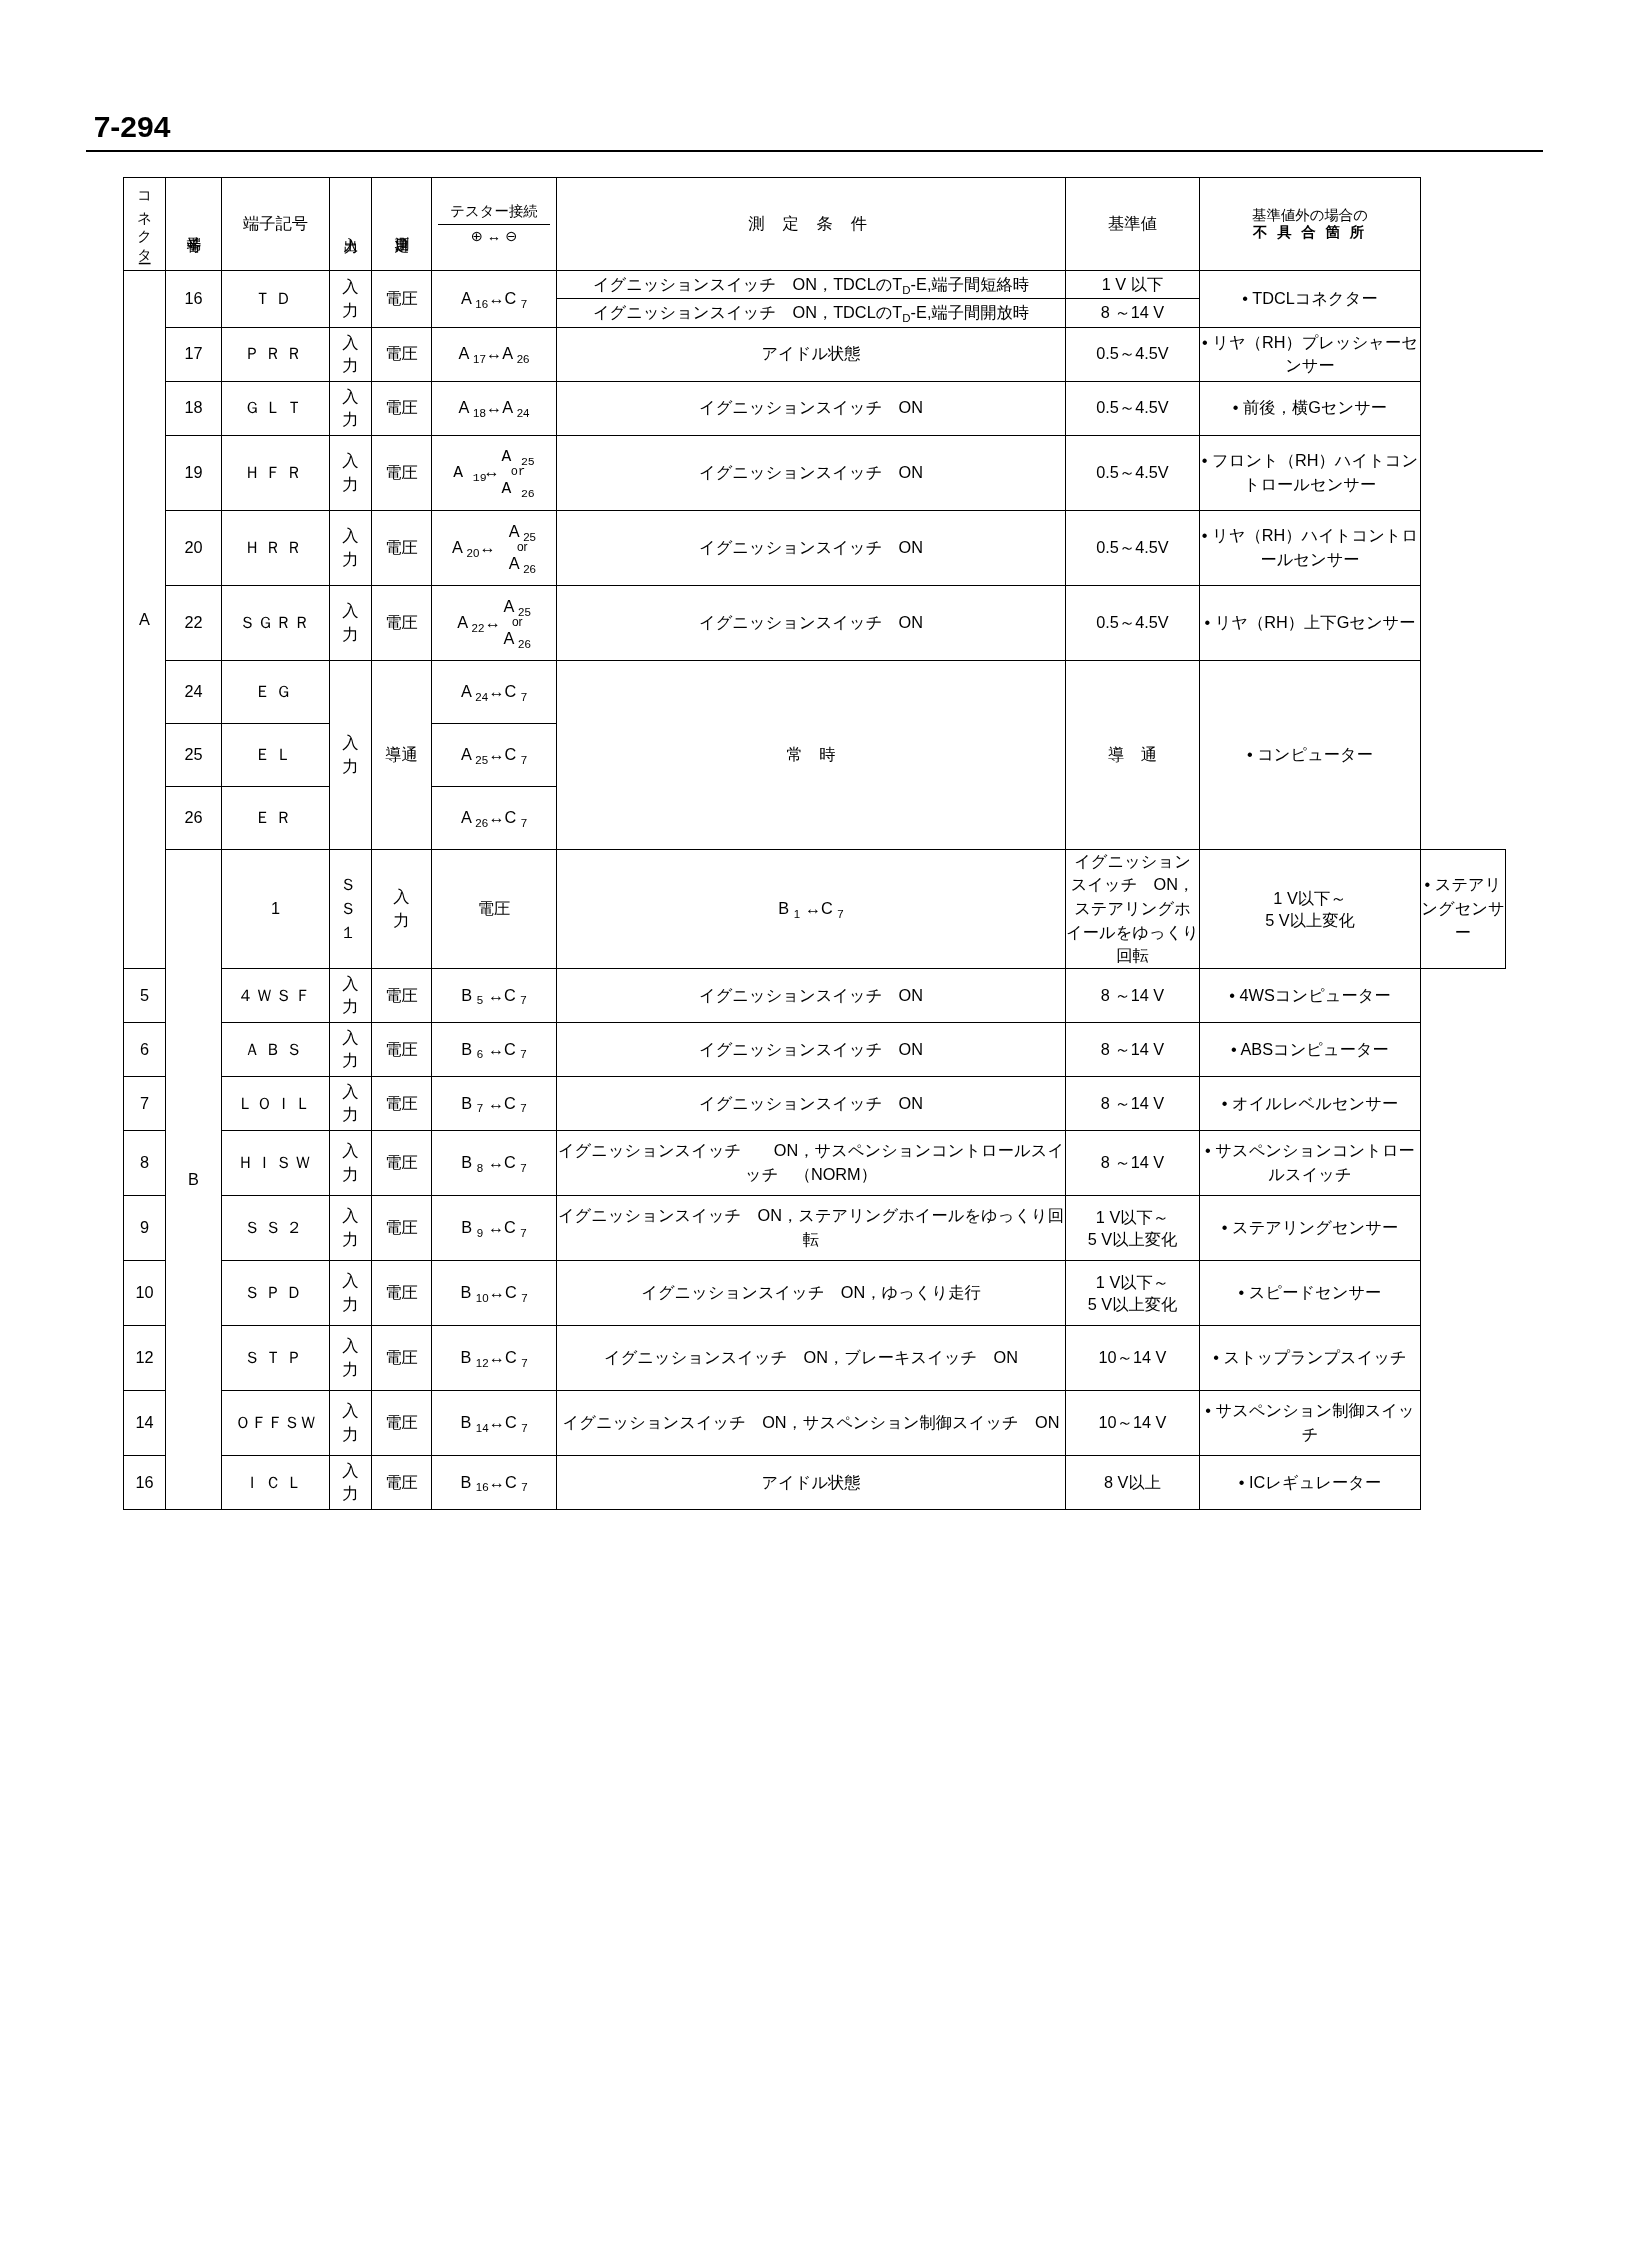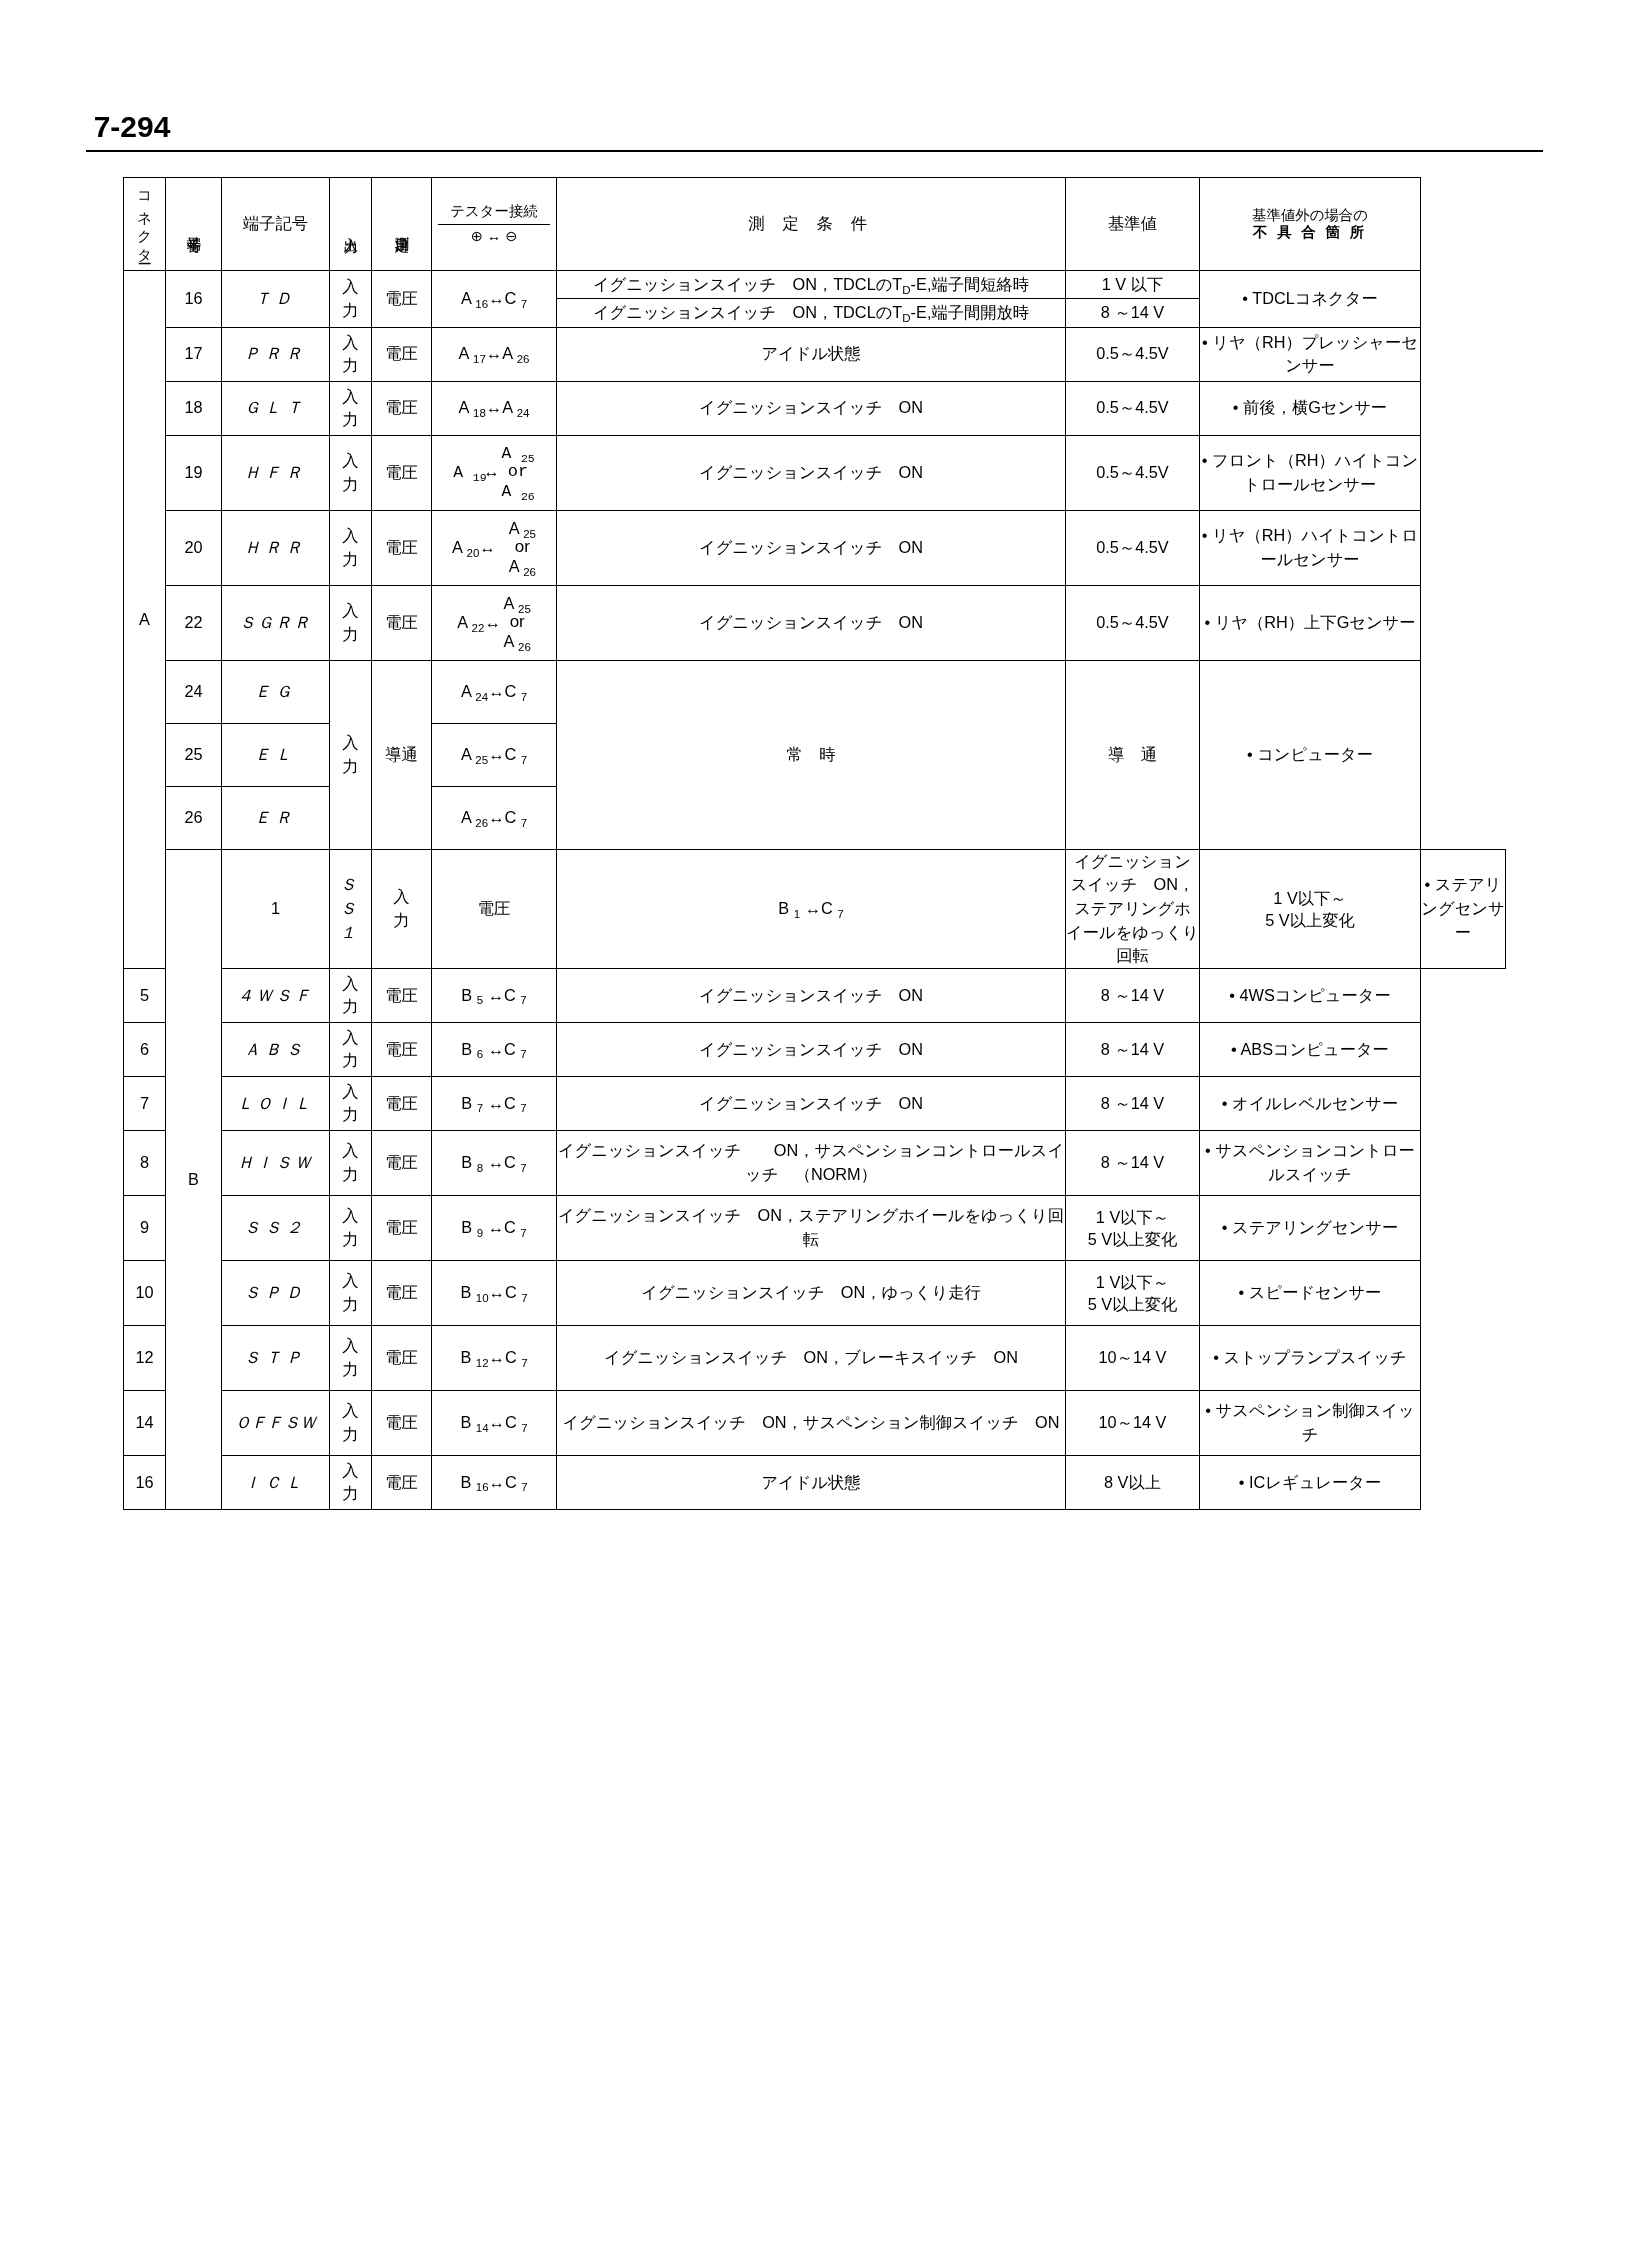--- a/index.html
+++ b/index.html
@@ -104,24 +104,24 @@
     line-height:1.55;
     font-size:16.3px;
     border-radius:8px;
   }
   td.fault{
     text-align:left;
     padding:6.7px 5.8px 6.7px 9.6px;
     line-height:1.5;
     font-size:16.3px;
   }
-  td.sym{letter-spacing:4.8px;font-size:17.3px;font-style:italic;}
+  td.sym{letter-spacing:4.8px;font-size:17.3px;}
   td.tester{font-size:16.3px;white-space:nowrap;}
   sub{font-size:11.5px;vertical-align:baseline;position:relative;top:3.8px;}
-  .sup-or{font-size:17px;line-height:1.1;display:block;}
+  .sup-or{font-size:12px;line-height:1.1;display:block;}
   .testerstack{line-height:1.18;font-size:15.4px;}
   .testerstack .big{font-size:16.3px;}
   .rowh{height:54px;}
   .io{letter-spacing:0;line-height:1.1;font-size:16.3px;}
   .io span{display:block;}
   .std{font-size:16.3px;white-space:nowrap;}
   .std .two{display:block;line-height:1.35;}
 </style>
 </head>
 <body>

